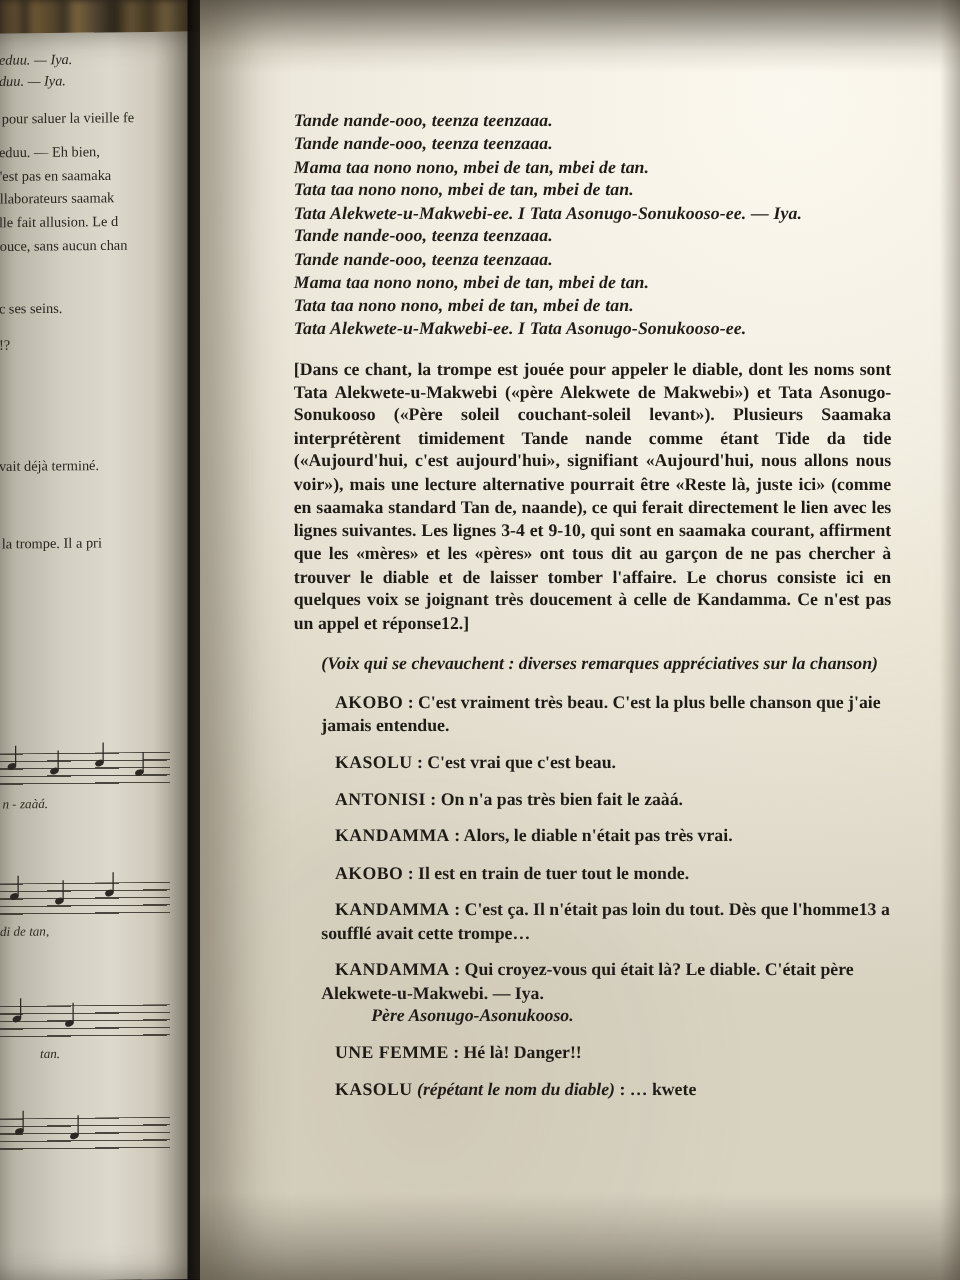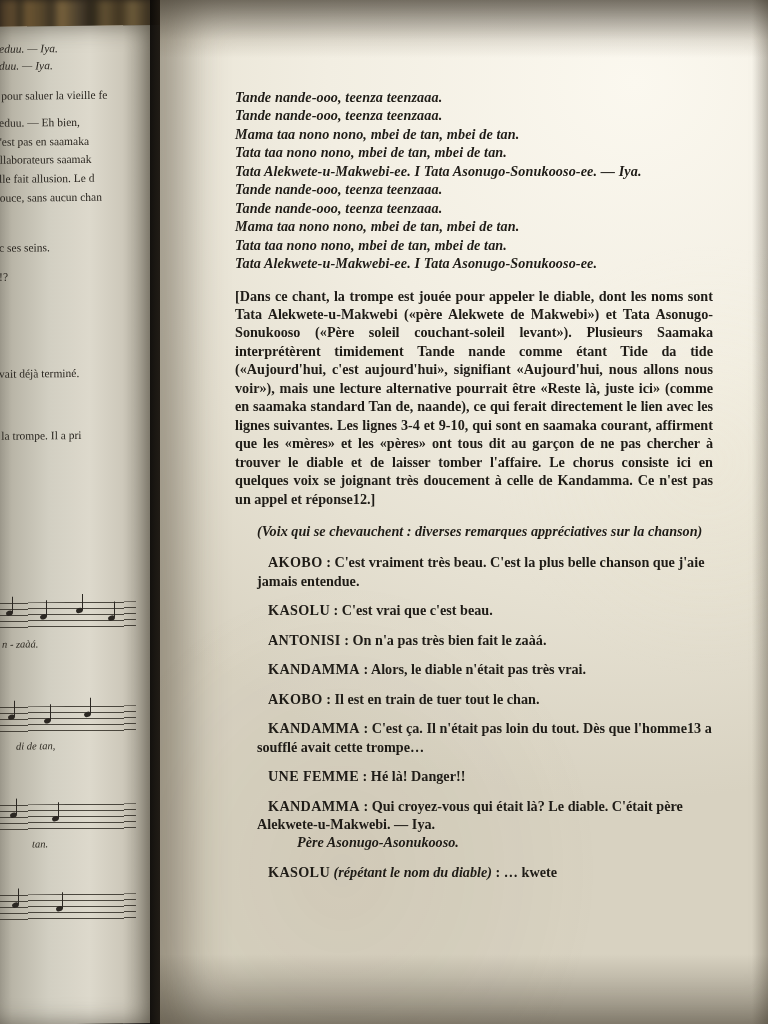--- a/index.html
+++ b/index.html
@@ -253,21 +253,21 @@
     <div class="stem" style="left:122px; top:576px"></div>
     <div class="lyric" style="left:10px; top:612px">n - zaàá.</div>
 
     <div class="staff" style="top:680px"></div>
     <div class="notehead" style="left:16px; top:688px"></div>
     <div class="stem" style="left:22px; top:674px"></div>
     <div class="notehead" style="left:52px; top:692px"></div>
     <div class="stem" style="left:58px; top:678px"></div>
     <div class="notehead" style="left:92px; top:686px"></div>
     <div class="stem" style="left:98px; top:672px"></div>
-    <div class="lyric" style="left:24px; top:714px">di de tan,</div>
+    <div class="lyric" style="left:8px; top:714px">di de tan,</div>
 
     <div class="staff" style="top:778px"></div>
     <div class="notehead" style="left:18px; top:786px"></div>
     <div class="stem" style="left:24px; top:772px"></div>
     <div class="notehead" style="left:60px; top:790px"></div>
     <div class="stem" style="left:66px; top:776px"></div>
     <div class="lyric" style="left:40px; top:812px">tan.</div>
 
     <div class="staff" style="top:868px"></div>
     <div class="notehead" style="left:20px; top:876px"></div>
@@ -312,36 +312,36 @@
 
     <p class="speech">
       <span class="sp-name">ANTONISI</span><span> : On n'a pas très bien fait le zaàá.</span>
     </p>
 
     <p class="speech">
       <span class="sp-name">KANDAMMA</span><span> : Alors, le diable n'était pas très vrai.</span>
     </p>
 
     <p class="speech">
-      <span class="sp-name">AKOBO</span><span> : Il est en train de tuer tout le chan.</span>
+      <span class="sp-name">AKOBO</span><span> : Il est en train de tuer tout le monde.</span>
     </p>
 
     <p class="speech">
       <span class="sp-name">KANDAMMA</span><span> : C'est ça. Il n'était pas loin du tout. Dès que l'homme13 a soufflé avait cette trompe…</span>
     </p>
 
 
-
-    <p class="speech">
-      <span class="sp-name">UNE FEMME</span><span> : Hé là! Danger!!</span>
-    </p>
 
     <p class="speech">
       <span class="sp-name">KANDAMMA</span><span> : Qui croyez-vous qui était là? Le diable. C'était père Alekwete-u-Makwebi. — Iya.</span>
       <span class="cont sp-ital">Père Asonugo-Asonukooso.</span>
+    </p>
+
+    <p class="speech">
+      <span class="sp-name">UNE FEMME</span><span> : Hé là! Danger!!</span>
     </p>
 
     <p class="speech">
       <span class="sp-name">KASOLU</span>
       <span class="sp-paren">(répétant le nom du diable)</span><span> : … kwete</span>
     </p>
 
   </div>
 
   <div class="page-top-shadow"></div>

